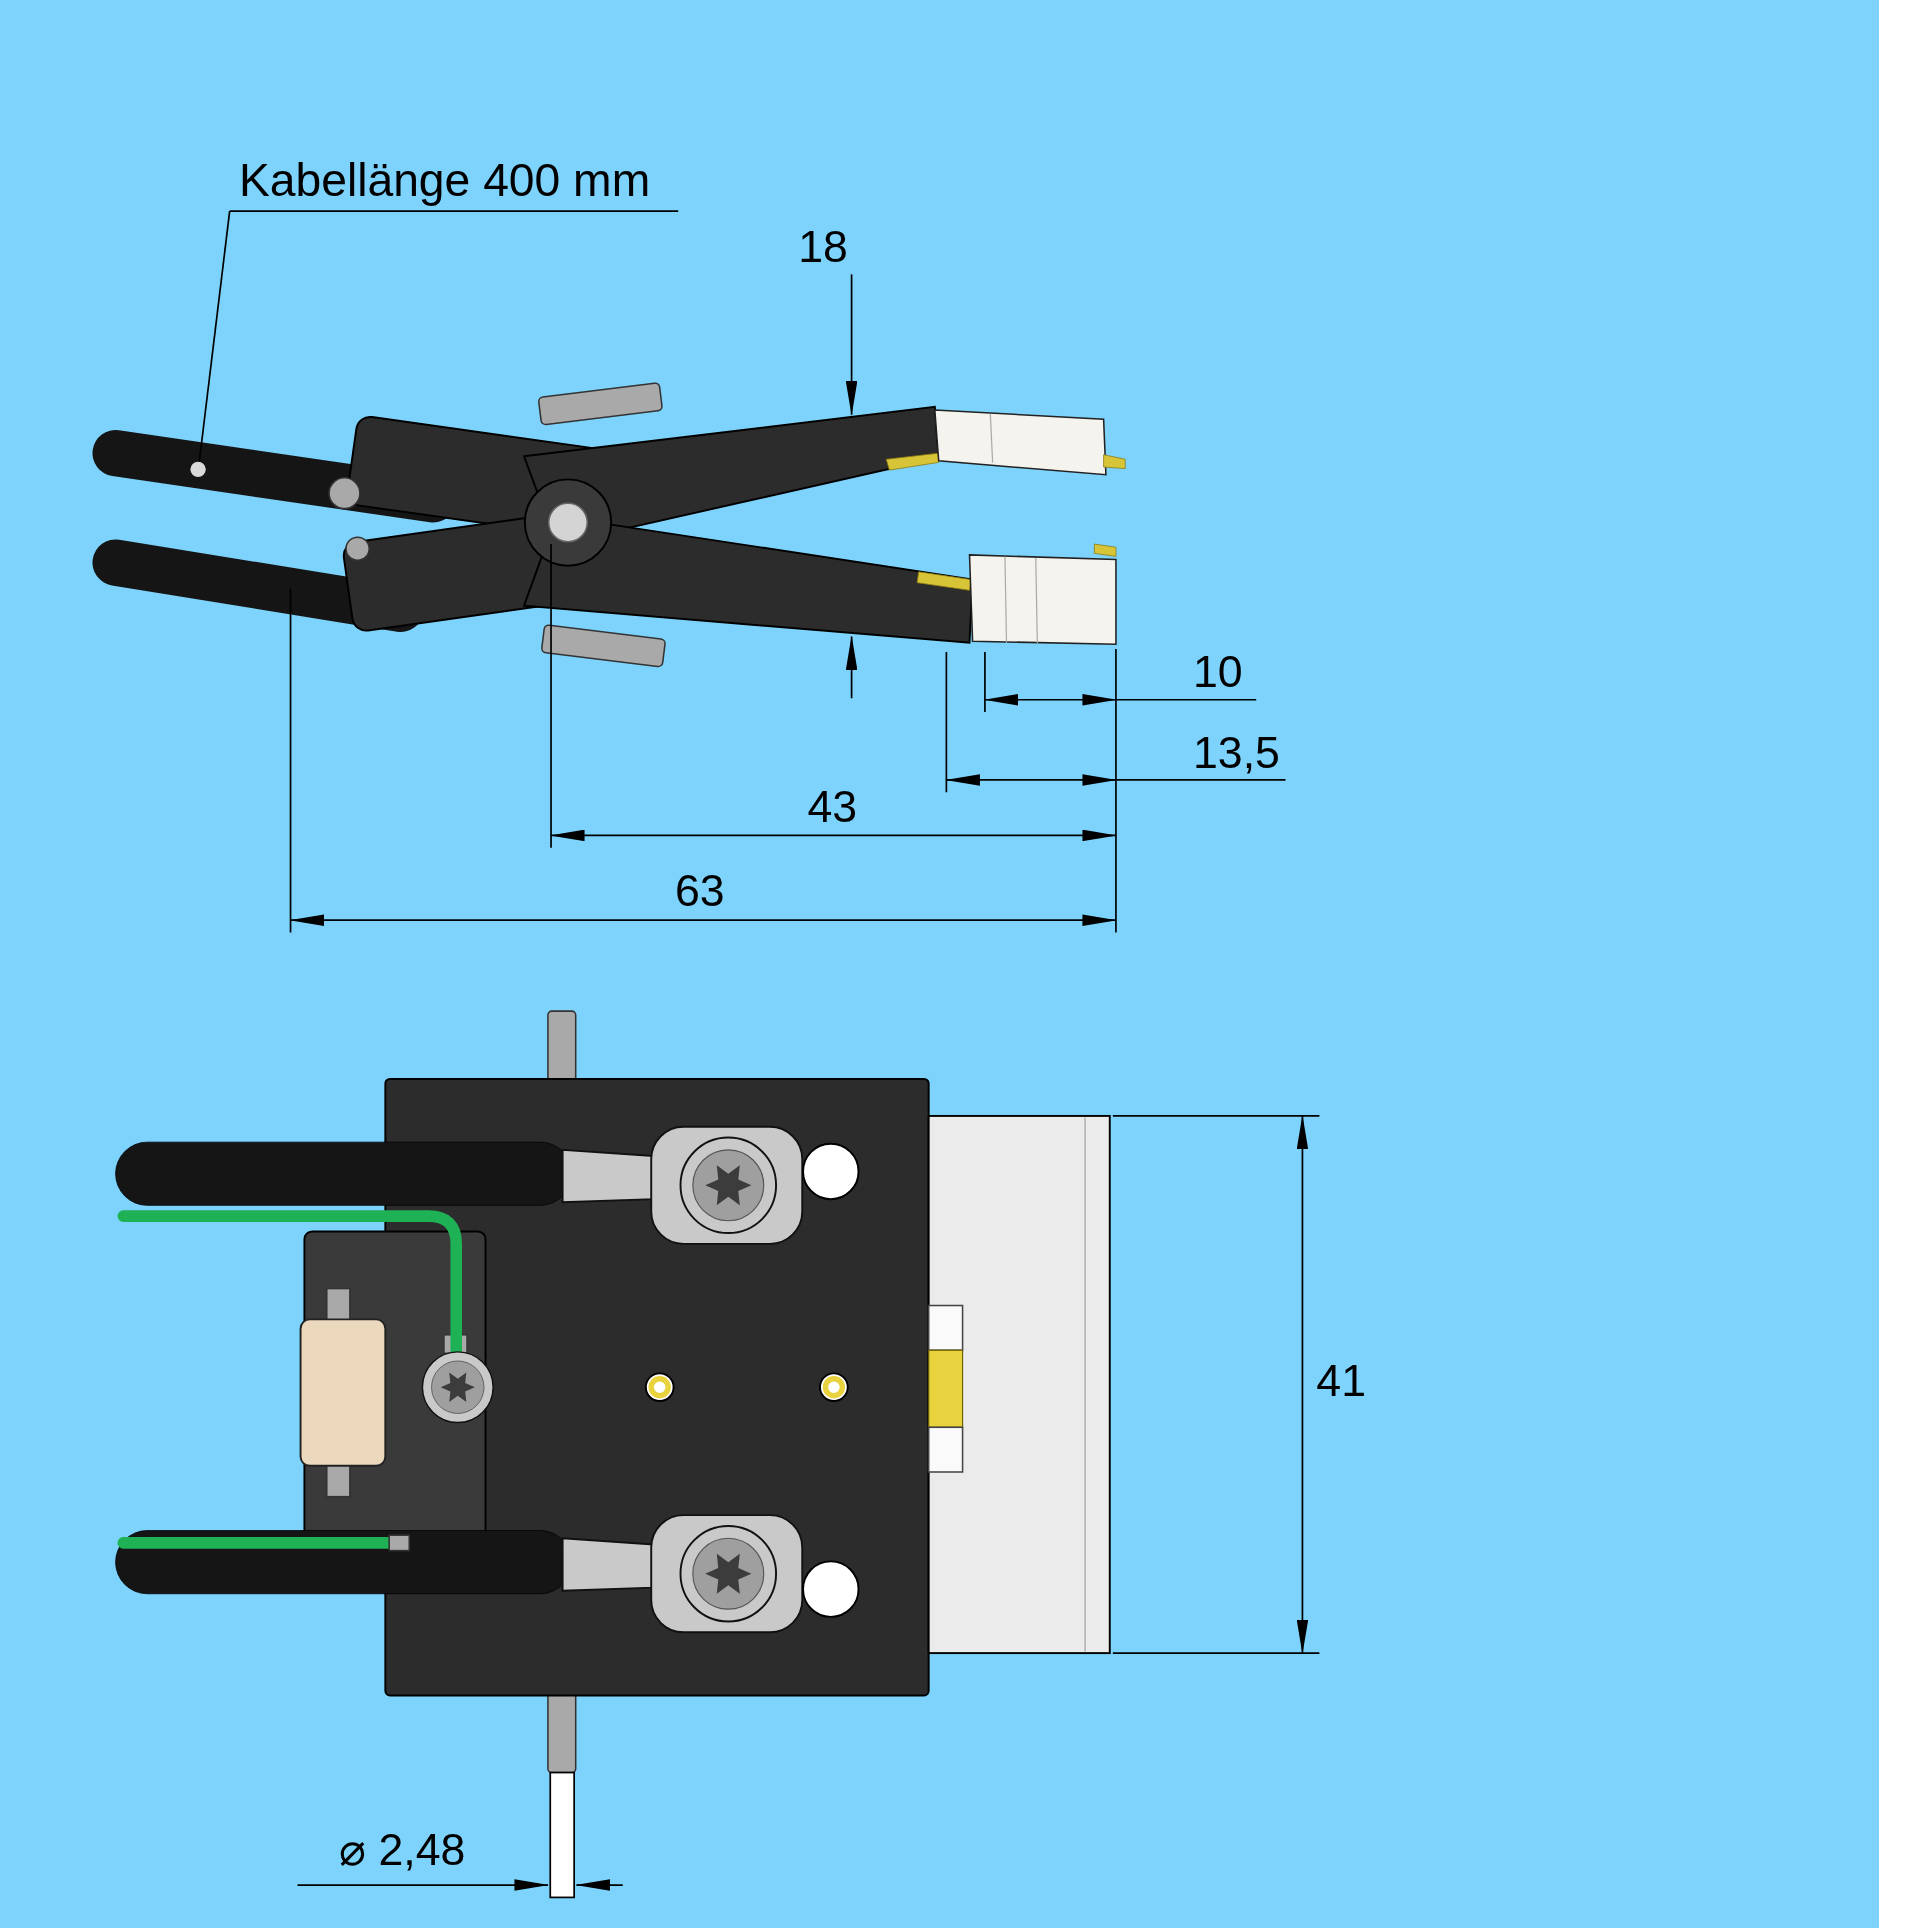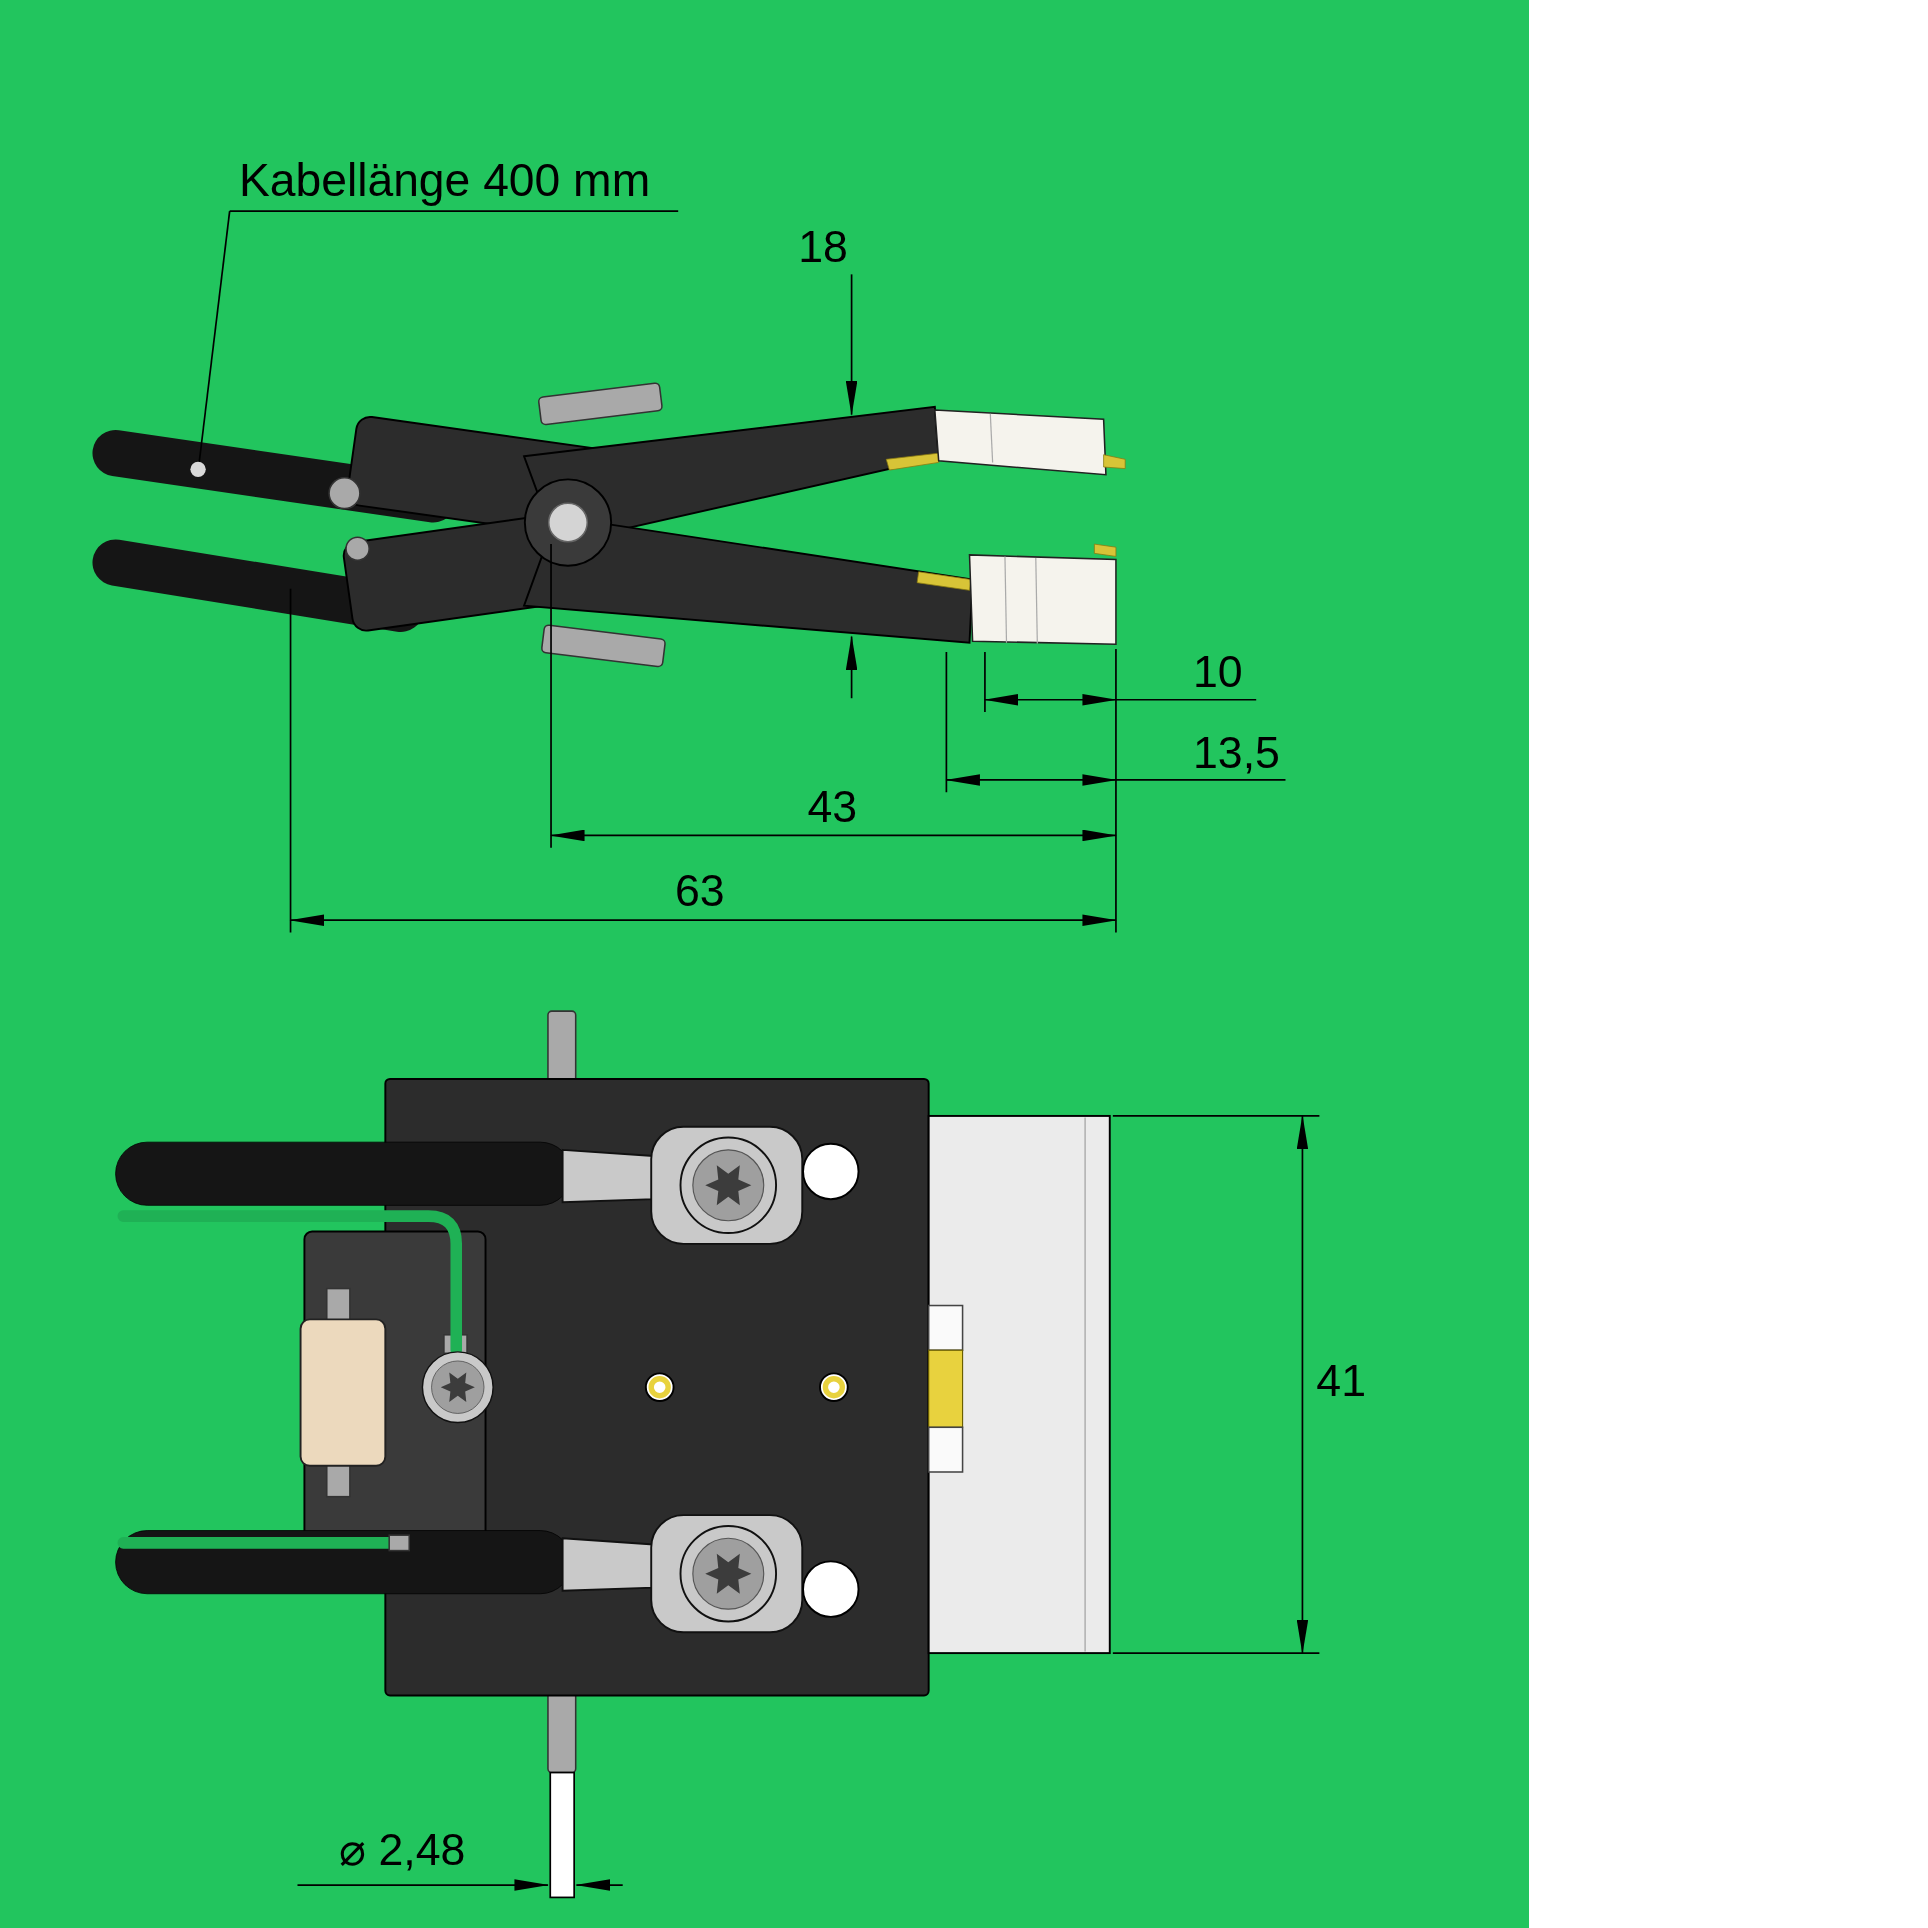--- a/index.html
+++ b/index.html
@@ -1,16 +1,16 @@
 <!DOCTYPE html>
 <html style="--line: #000000; --body_dark: #2c2c2c; --body_sub: #3a3a3a; --cable_black: #151515; --metal_gray: #a9a9a9; --silver: #c9c9c9; --contact_white: #f5f3ed; --gold: #d8c437; --green_wire: #1fb155; --beige: #ecd9bd; --jaw_light: #ebebeb; --yellow: #e8d23e;font-size:12.3px"><head>
 <meta charset="utf-8">
 <style>
   html,body{margin:0;padding:0;background:#fff;}
-  .canvas{width:1529px;height:1929px;background:#22c55e;position:relative;overflow:hidden;}
+  .canvas{width:1879px;height:1929px;background:#7dd3fc;position:relative;overflow:hidden;}
   svg text{font-family:"Liberation Sans","DejaVu Sans",sans-serif;fill:#000;}
   .dim-text{font-size:58px;}
   .label-text{font-size:60px;}
   .thin{stroke:#000;stroke-width:2.2;fill:none;}
   .cable-stroke{stroke:var(--cable_black);stroke-width:60;stroke-linecap:round;fill:none;}
   .cable-fill{fill:var(--cable_black);stroke:#000;stroke-width:1;}
   .body-dark{fill:var(--body_dark);stroke:#000;stroke-width:2.5;}
   .body-sub{fill:var(--body_sub);stroke:#000;stroke-width:2.5;}
   .metal{fill:var(--metal_gray);stroke:#333;stroke-width:2;}
   .silver{fill:var(--silver);stroke:#111;stroke-width:2.5;}

